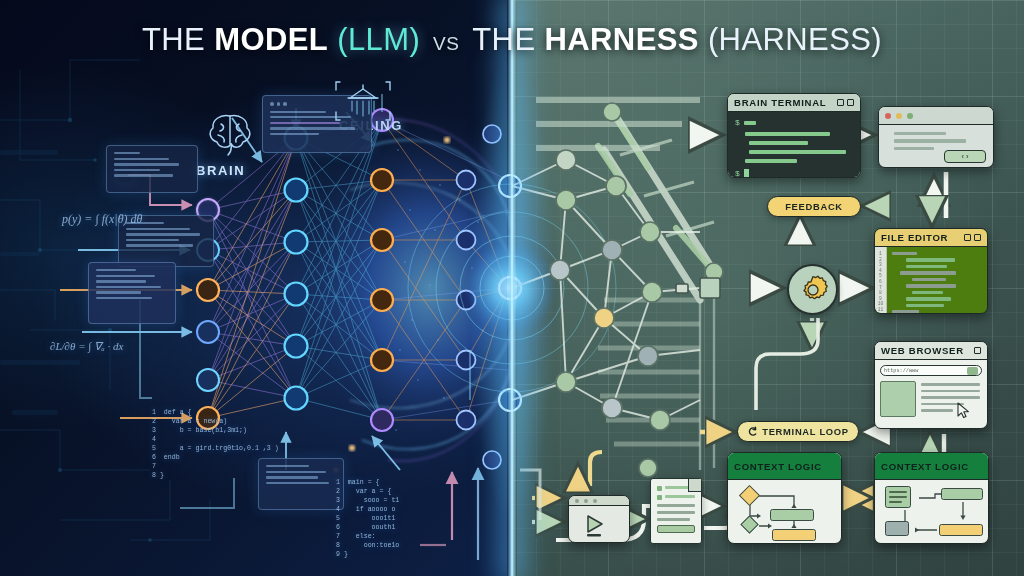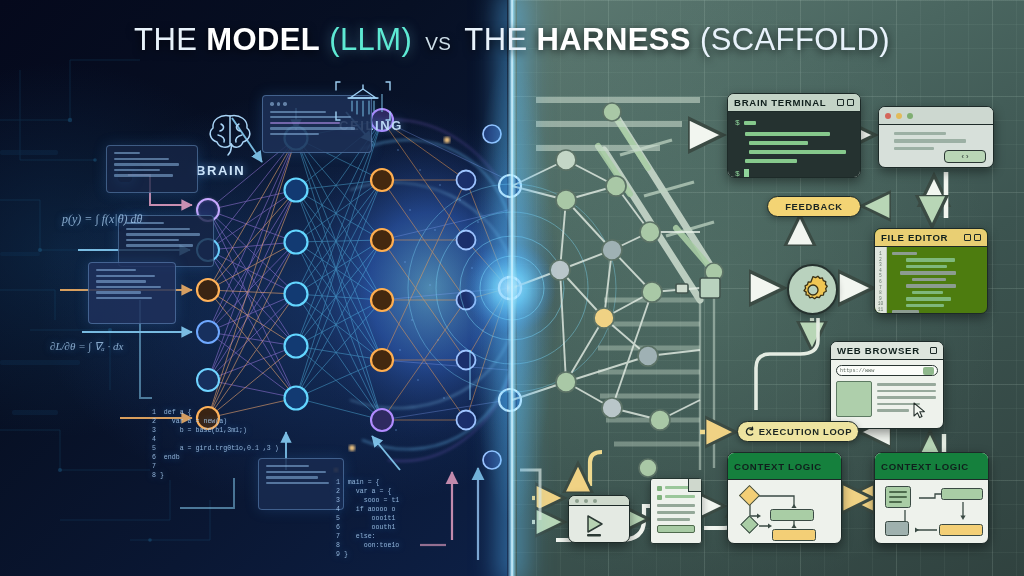--- a/index.html
+++ b/index.html
@@ -116,21 +116,21 @@
   #file-editor { left:874px; top:228px; width:114px; height:86px; background:#4d7c0f; }
   #file-editor .win-bar { background:#e9cf73; }
   .fe-body { display:flex; height:66px; }
   .fe-gutter { width:12px; background:#dfe5dd; border-right:1.2px solid #b9c4b8;
      font-size:4.6px; color:#6a7a6e; padding-top:4px; text-align:center; line-height:5.6px;
      font-family:"Liberation Mono", monospace; }
   .fe-code { flex:1; padding:5px 5px 0 5px; }
   .fe-line { height:3.2px; border-radius:1px; margin-bottom:3.3px; }
 
   
-  #web-browser { left:830px; top:341px; width:114px; height:88px; background:#eef2ec; }
+  #web-browser { left:874px; top:341px; width:114px; height:88px; background:#eef2ec; }
   #web-browser .win-bar { background:#dde5dd; }
   .wb-body { padding:5px; height:68px; }
   .wb-addr { height:11px; background:#fbfdfa; border:1.2px solid #2a3633; border-radius:6px;
      display:flex; align-items:center; padding:0 3px; margin-bottom:5px; }
   .wb-addr-txt { font-size:5.2px; color:#5d6a60; font-family:"Liberation Mono", monospace; }
   .wb-go { margin-left:auto; width:11px; height:8px; background:#8fb88c; border-radius:2px; }
   .wb-cols { display:flex; gap:5px; }
   .wb-img { width:36px; height:36px; background:#aecfab; border:1.2px solid #5d7a62; border-radius:2px; }
   .wb-lines { flex:1; padding-top:2px; }
   .wb-line { height:2.6px; background:#97a99c; border-radius:1px; margin-bottom:4px; }
@@ -834,21 +834,21 @@
   </div>
 
   <div class="badge" id="badge-feedback">
     <span>FEEDBACK</span>
   </div>
   <div class="badge" id="badge-exec">
     <svg style="width:11px;height:11px;flex:none;" viewBox="0 0 12 12">
       <path d="M9.5 3.2 A4 4 0 1 0 9.5 8.8" fill="none" stroke="#1b2522" stroke-width="1.5" stroke-linecap="round"></path>
       <path d="M9.2 1.4 L9.2 4.2 L6.6 3.6" fill="none" stroke="#1b2522" stroke-width="1.5" stroke-linecap="round" stroke-linejoin="round"></path>
     </svg>
-    <span>EXECUTION LOOP</span>
+    <span>TERMINAL LOOP</span>
   </div>
 
   <div id="gear-hub">
     <svg style="width:32px;height:32px;" viewBox="0 0 32 32">
       <path d="M16 2.6 l2.6 1.0 2.3-1.4 1.9 2.1 2.6-0.4 0.9 2.7 2.5 1.0 -0.4 2.7 1.8 2.0 -1.5 2.3 0.6 2.6 -2.4 1.3 -0.5 2.6 -2.7 0.3 -1.4 2.3 -2.6-0.7 -2.1 1.7 -2.2-1.5 -2.6 0.6 -1.2-2.4 -2.6-0.6 0.2-2.7 -2.2-1.5 1.6-2.2 -0.5-2.6 2.4-1.2 0.7-2.6 2.7 0.1z" fill="#f0c653" stroke="#3a3116" stroke-width="1.3" stroke-linejoin="round"></path>
       <circle cx="16" cy="16" r="5" fill="#b9d2be" stroke="#3a3116" stroke-width="1.3"></circle>
     </svg>
   </div>
 
   <div class="win ctx" id="ctx-left">
@@ -932,17 +932,17 @@
       <div class="doc-line g" style="flex:1; margin:0; width:70%;"></div>
     </div>
     <div class="doc-line" style="width:100%"></div>
     <div class="doc-line" style="width:100%"></div>
     <div class="doc-line" style="width:86%"></div>
     <div style="height:8px;background:#a8cba4;border:1px solid #4f6b4d;border-radius:2px;margin-top:3px;"></div>
   </div>
 
   <div id="header">
     <div id="title-row">
-      <span class="t-light">THE </span><span class="t-bold">MODEL</span><span class="t-accent"> (LLM)</span><span class="t-vs">VS</span><span class="t-light">THE </span><span class="t-bold">HARNESS</span><span class="t-light"> (SCAFFOLD)</span>
+      <span class="t-light">THE </span><span class="t-bold">MODEL</span><span class="t-accent"> (LLM)</span><span class="t-vs">VS</span><span class="t-light">THE </span><span class="t-bold">HARNESS</span><span class="t-light"> (HARNESS)</span>
     </div>
   </div>
 
 </div>
 
 </body></html>

